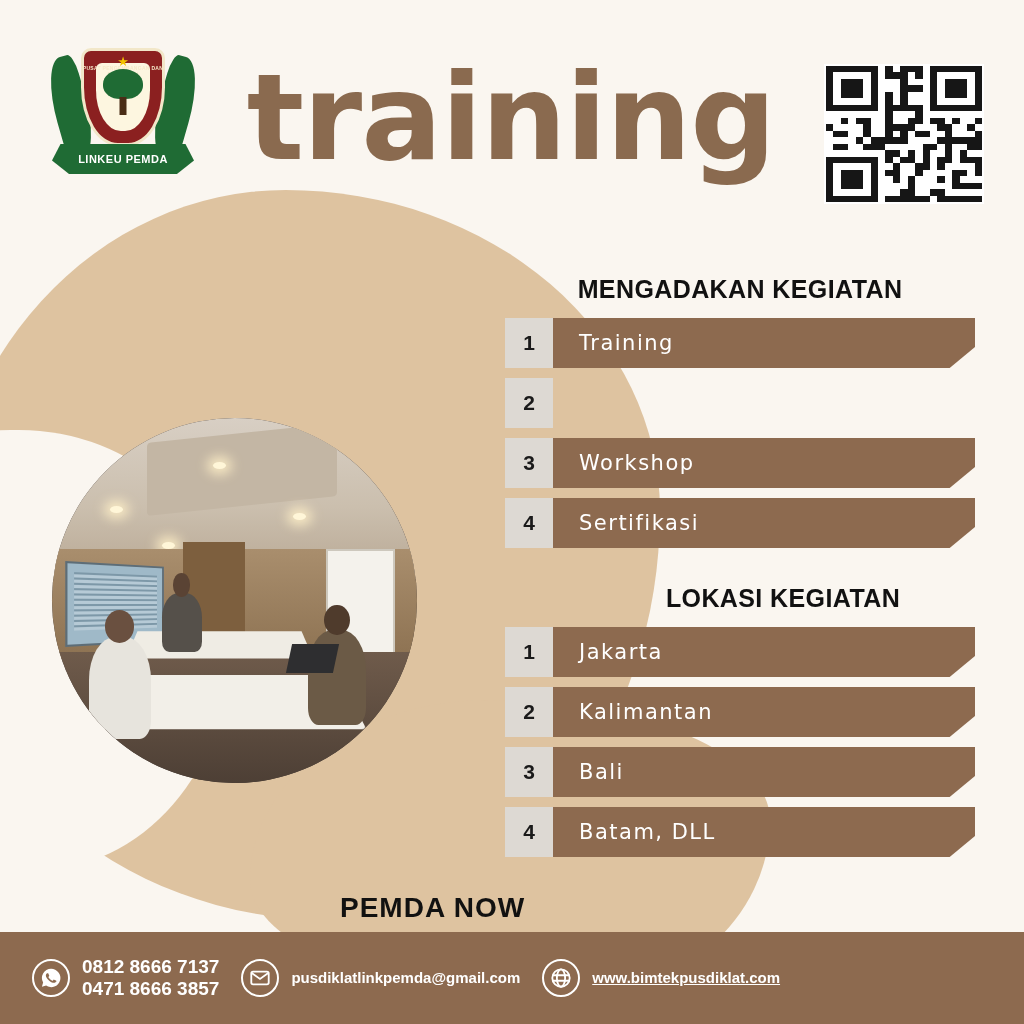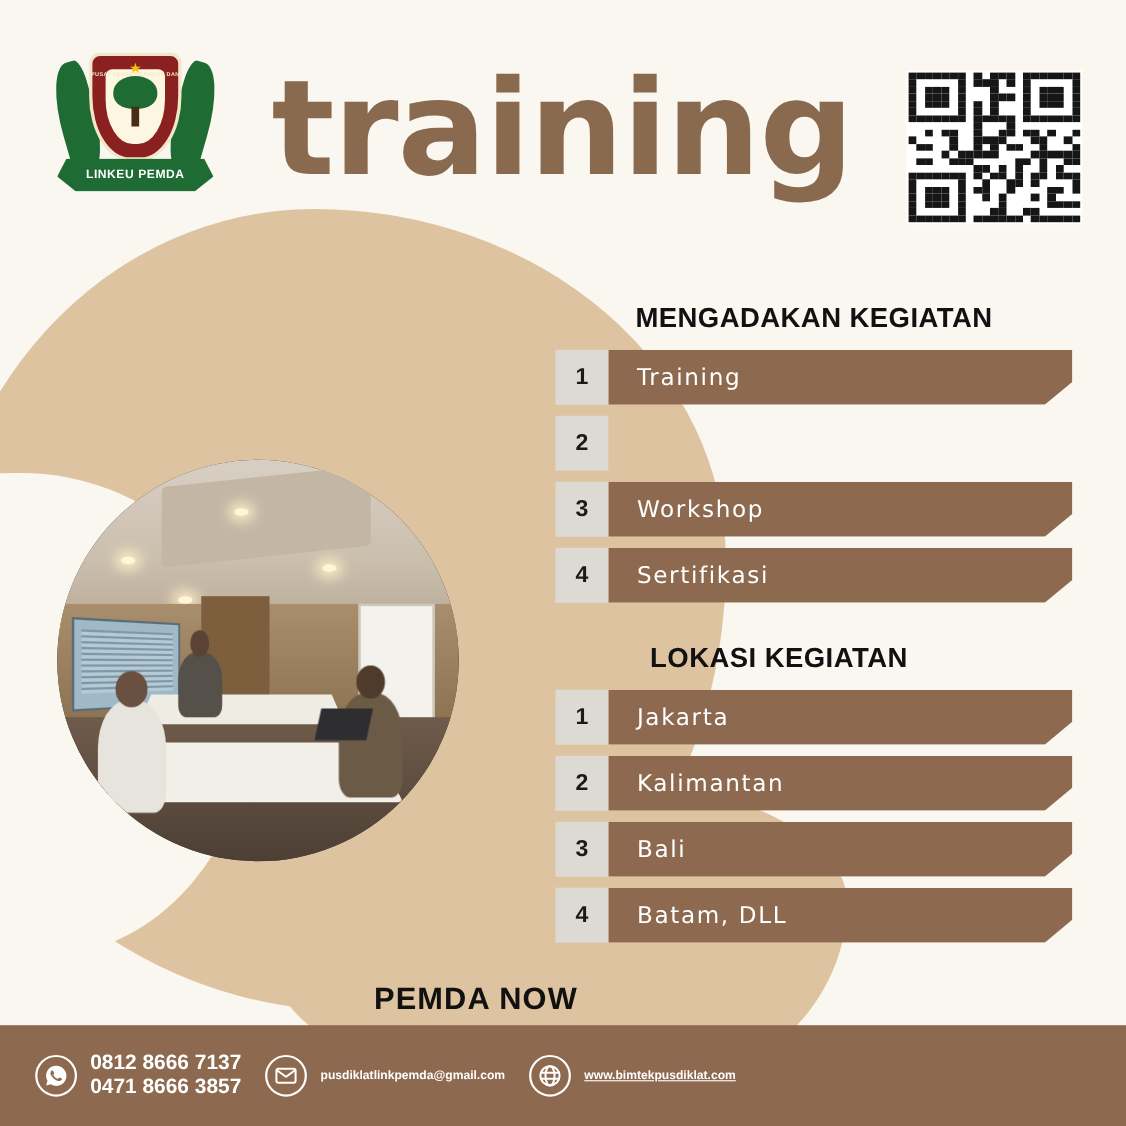--- a/index.html
+++ b/index.html
@@ -211,21 +211,21 @@
     z-index: 6;
   }
   .sec-title {
     font-size: 25px;
     font-weight: 700;
     color: #111;
     letter-spacing: .4px;
     text-align: center;
     margin-bottom: 14px;
   }
-  .sec-title.left { text-align: left; padding-left: 86px; }
+  .sec-title.left { text-align: center; padding-left: 86px; }
   .rows { display: flex; flex-direction: column; gap: 10px; }
   .row { display: flex; align-items: stretch; height: 50px; }
   .row .num {
     width: 48px;
     background: #ddd9d3;
     color: #1a1a1a;
     font-size: 21px; font-weight: 700;
     display: flex; align-items: center; justify-content: center;
   }
   .row .bar {
@@ -262,21 +262,21 @@
   }
   .fitem { display: flex; align-items: center; gap: 12px; }
   .fcircle {
     width: 38px; height: 38px; border-radius: 50%;
     border: 2.5px solid #ffffff;
     display: flex; align-items: center; justify-content: center;
     color: #ffffff; flex: 0 0 auto;
   }
   .fcircle svg { width: 22px; height: 22px; }
   .ftext { color: #ffffff; font-size: 19px; font-weight: 700; line-height: 1.15; }
-  .ftext.small { font-size: 11px; }
+  .ftext.small { font-size: 15px; }
   .ftext u { text-decoration: underline; }
 </style>
 </head>
 <body>
 
 <div class="poster">
 
   <div class="blob"></div>
   <div class="blob2"></div>
   <div class="blob3"></div>

